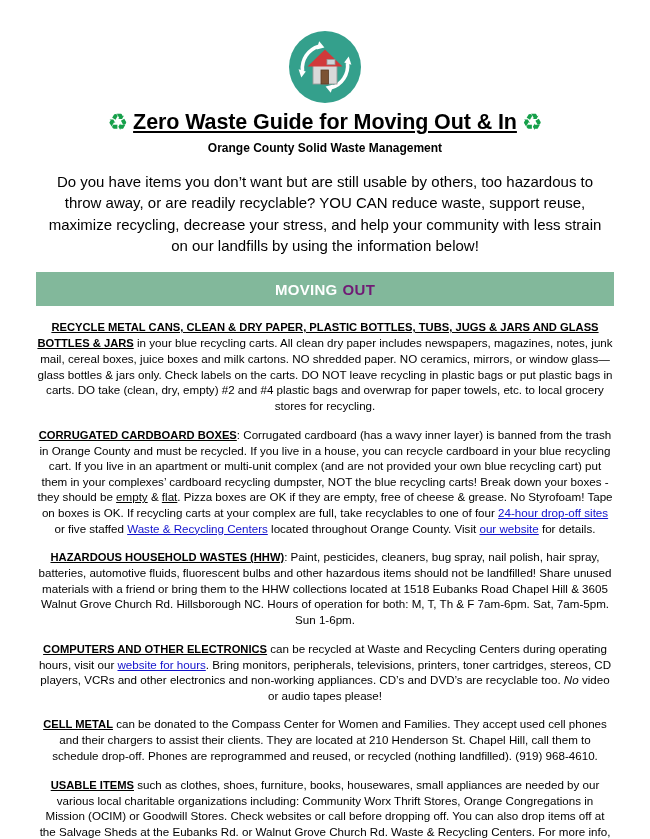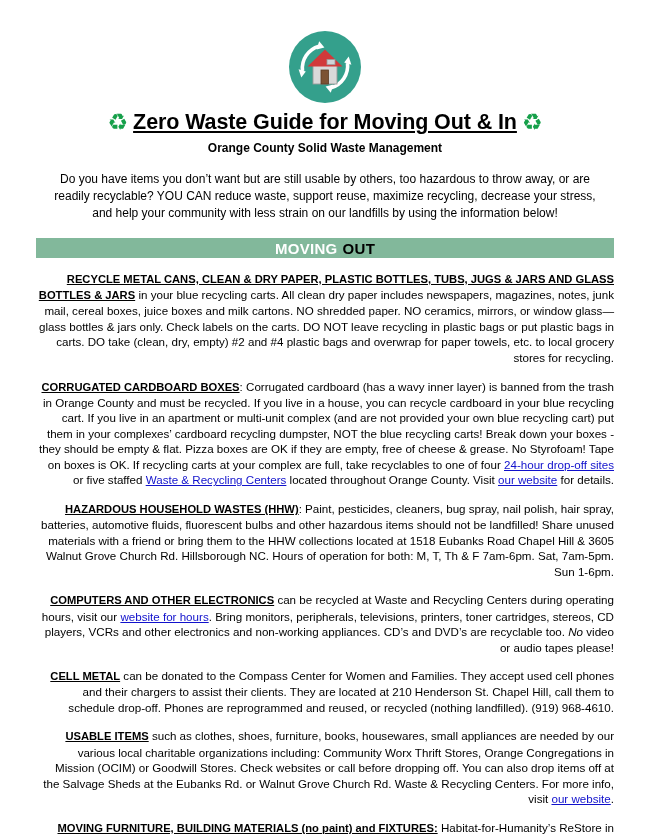--- a/index.html
+++ b/index.html
@@ -59,57 +59,57 @@
   .subtitle {
     text-align: center;
     font-size: 12px;
     font-weight: bold;
     margin-top: 6px;
   }
 
   
   .intro {
     text-align: center;
-    font-size: 12px;
+    font-size: 15px;
     line-height: 1.42;
     margin: 16px 12px 0 12px;
   }
 
   
   .banner {
     margin-top: 16px;
     background: #82b89b;
-    height: 20px;
+    height: 34px;
     display: flex;
     align-items: center;
     justify-content: center;
     font-size: 15px;
     font-weight: bold;
     letter-spacing: 0.3px;
   }
   .banner .w { color: #ffffff; }
-  .banner .r { color: #000000; margin-left: 5px; }
+  .banner .r { color: #701a75; margin-left: 5px; }
 
   
   .section {
     font-size: 11.6px;
     line-height: 1.345;
     margin-top: 13px;
-    text-align: right;
+    text-align: center;
   }
   .section:first-of-type { margin-top: 15px; }
   .hd {
     font-weight: bold;
     text-decoration: underline;
     font-size: 11.2px;
   }
   a.lnk, .lnk {
     color: #1111cc;
   }
-  .u { }
+  .u { text-decoration: underline; }
   .ital-u { font-style: italic; }
 </style>
 </head>
 <body>
 
 <div class="page">
 
   <div class="logo-wrap">
     <div class="logo">
       <svg width="74" height="74" viewBox="0 0 74 74" aria-hidden="true">

